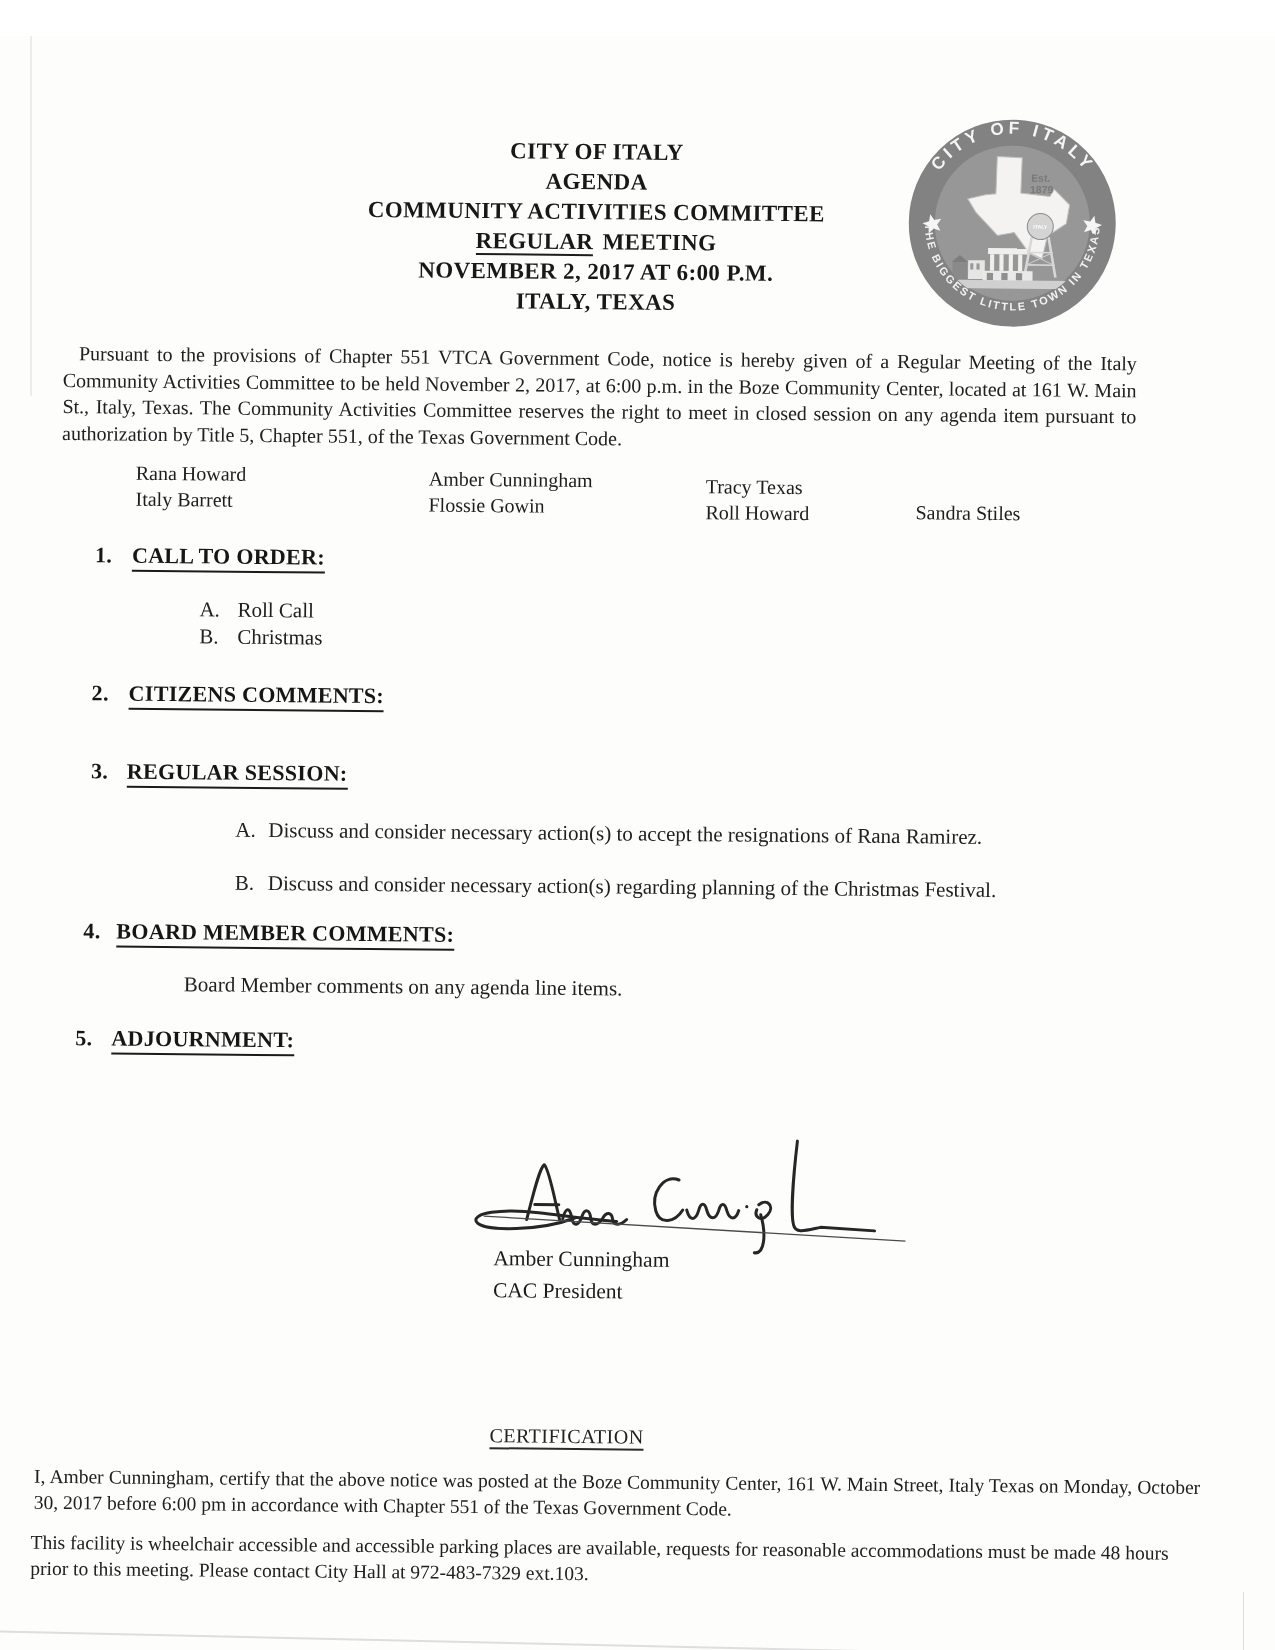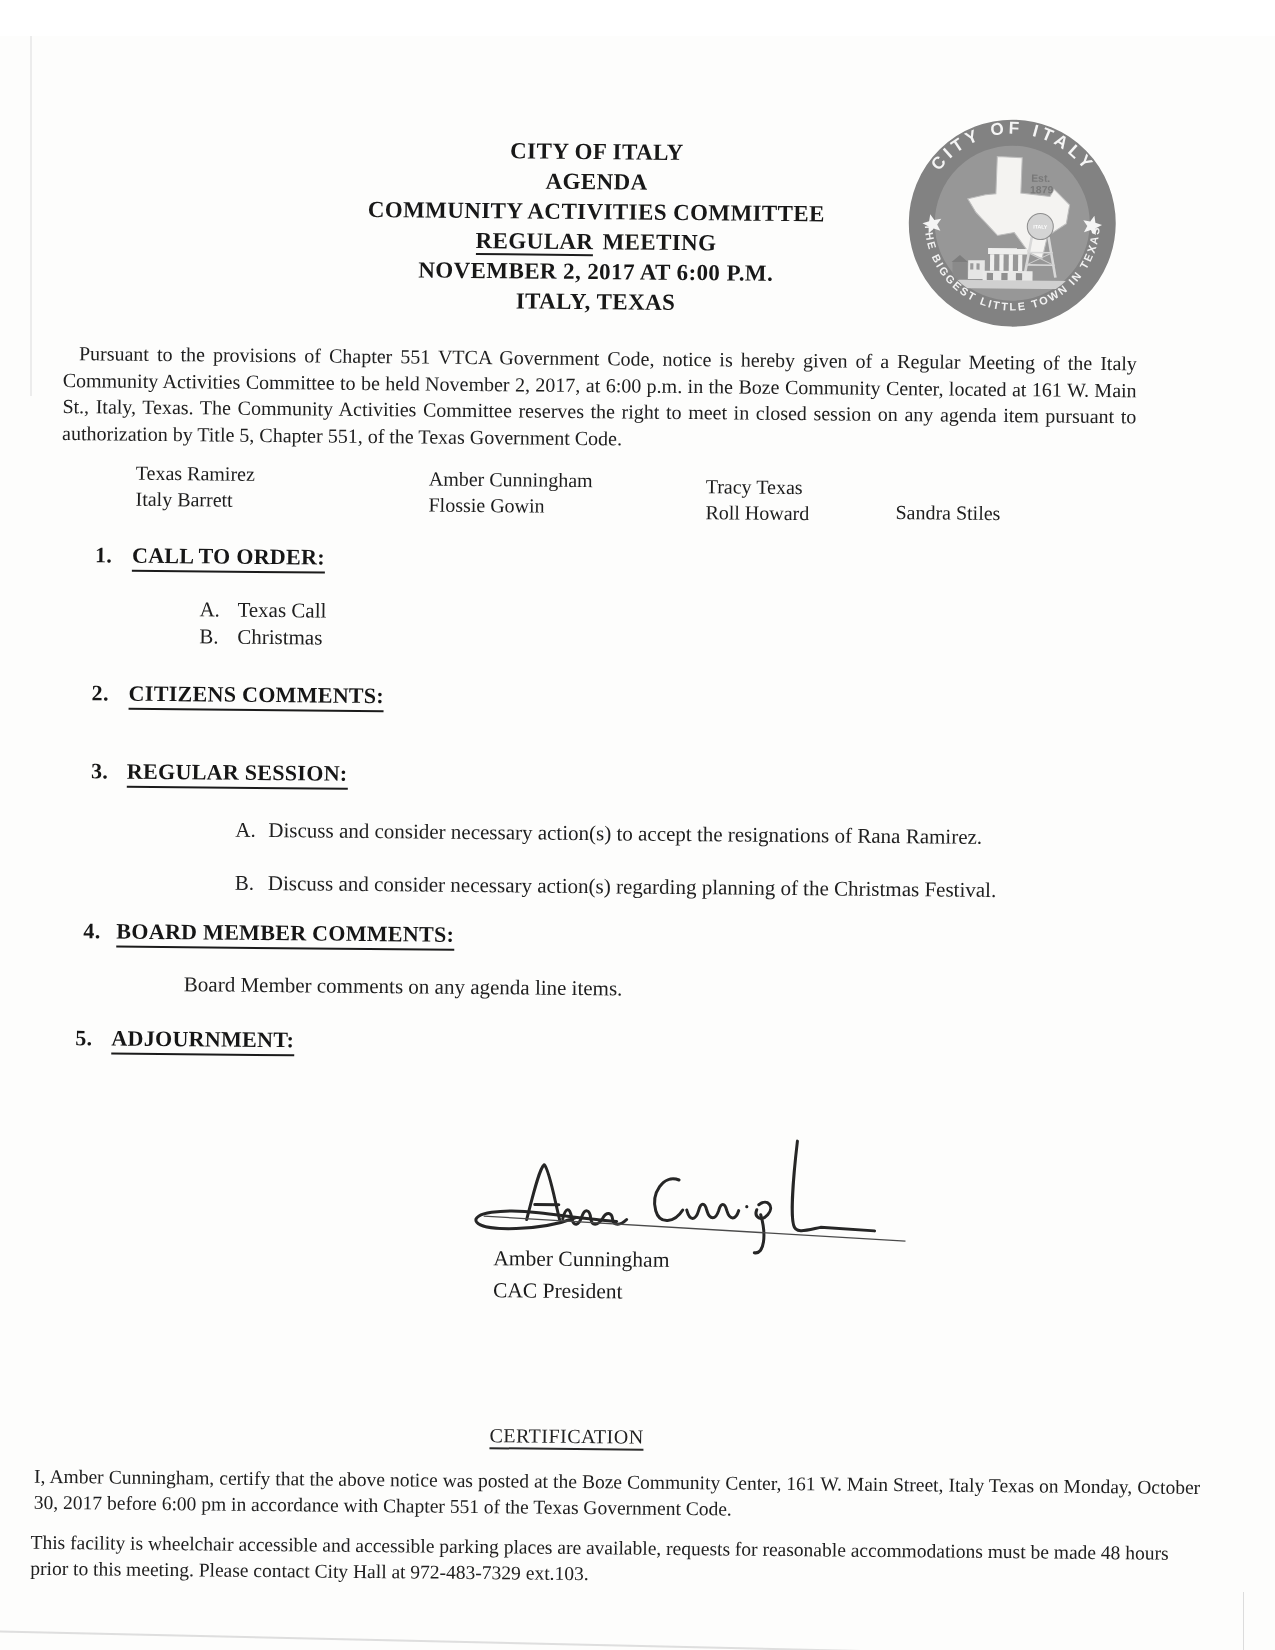--- a/index.html
+++ b/index.html
@@ -122,42 +122,42 @@
         </text>
 
         <path d="M 23,92 l 2.6,6.2 6.7,0.5 -5.1,4.4 1.6,6.6 -5.8,-3.6 -5.8,3.6 1.6,-6.6 -5.1,-4.4 6.7,-0.5 Z" fill="#f5f5f5" transform="rotate(-14 23 100)"></path>
         <path d="M 177,92 l 2.6,6.2 6.7,0.5 -5.1,4.4 1.6,6.6 -5.8,-3.6 -5.8,3.6 1.6,-6.6 -5.1,-4.4 6.7,-0.5 Z" fill="#f5f5f5" transform="rotate(14 177 100)"></path>
       </svg>
     </div>
 
     <div class="abs intro">Pursuant to the provisions of Chapter 551 VTCA Government Code, notice is hereby given of a Regular Meeting of the Italy Community Activities Committee to be held November 2, 2017, at 6:00 p.m. in the Boze Community Center, located at 161 W. Main St., Italy, Texas.  The Community Activities Committee reserves the right to meet in closed session on any agenda item pursuant to authorization by Title 5, Chapter 551, of the Texas Government Code.</div>
 
     <div class="abs member-col" style="left:140px;top:424px;">
-      <div>Texas Ramirez</div>
+      <div>Rana Howard</div>
       <div>Italy Barrett</div>
     </div>
     <div class="abs member-col" style="left:433px;top:427px;">
       <div>Amber Cunningham</div>
       <div>Flossie Gowin</div>
     </div>
     <div class="abs member-col" style="left:710px;top:432px;">
       <div>Tracy Texas</div>
       <div>Roll Howard</div>
     </div>
-    <div class="abs member-col" style="left:900px;top:456px;text-align:right;">
+    <div class="abs member-col" style="left:920px;top:456px;text-align:right;">
       <div>Sandra Stiles</div>
     </div>
 
     <div class="abs sec" style="left:100px;top:506px;">
       <span class="num" style="width:37px;">1.</span>
       <span class="ttl">CALL TO ORDER:</span>
     </div>
     <div class="abs sub" style="left:205px;top:560px;">
       <span class="lbl" style="width:38px;">A.</span>
-      <span>Texas Call</span>
+      <span>Roll Call</span>
     </div>
     <div class="abs sub" style="left:205px;top:587px;">
       <span class="lbl" style="width:38px;">B.</span>
       <span>Christmas</span>
     </div>
 
     <div class="abs sec" style="left:98px;top:644px;">
       <span class="num" style="width:37px;">2.</span>
       <span class="ttl">CITIZENS COMMENTS:</span>
     </div>

